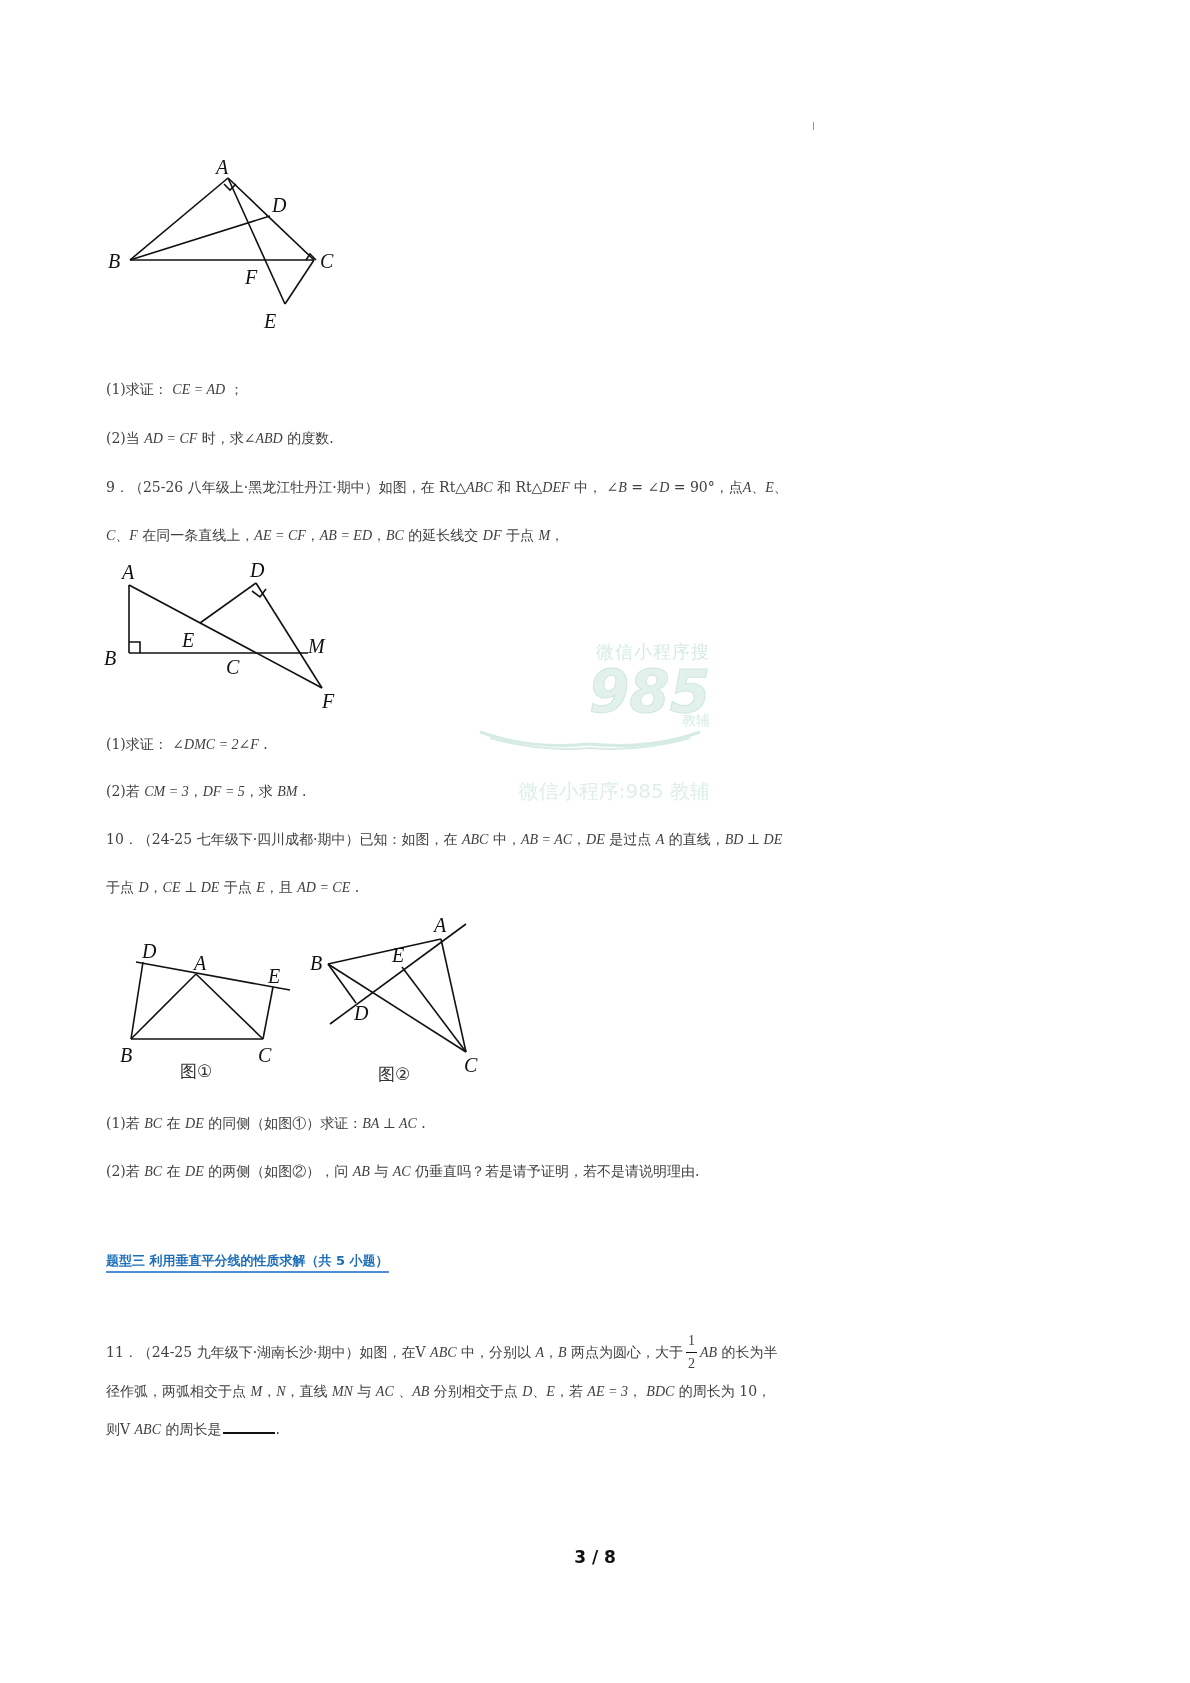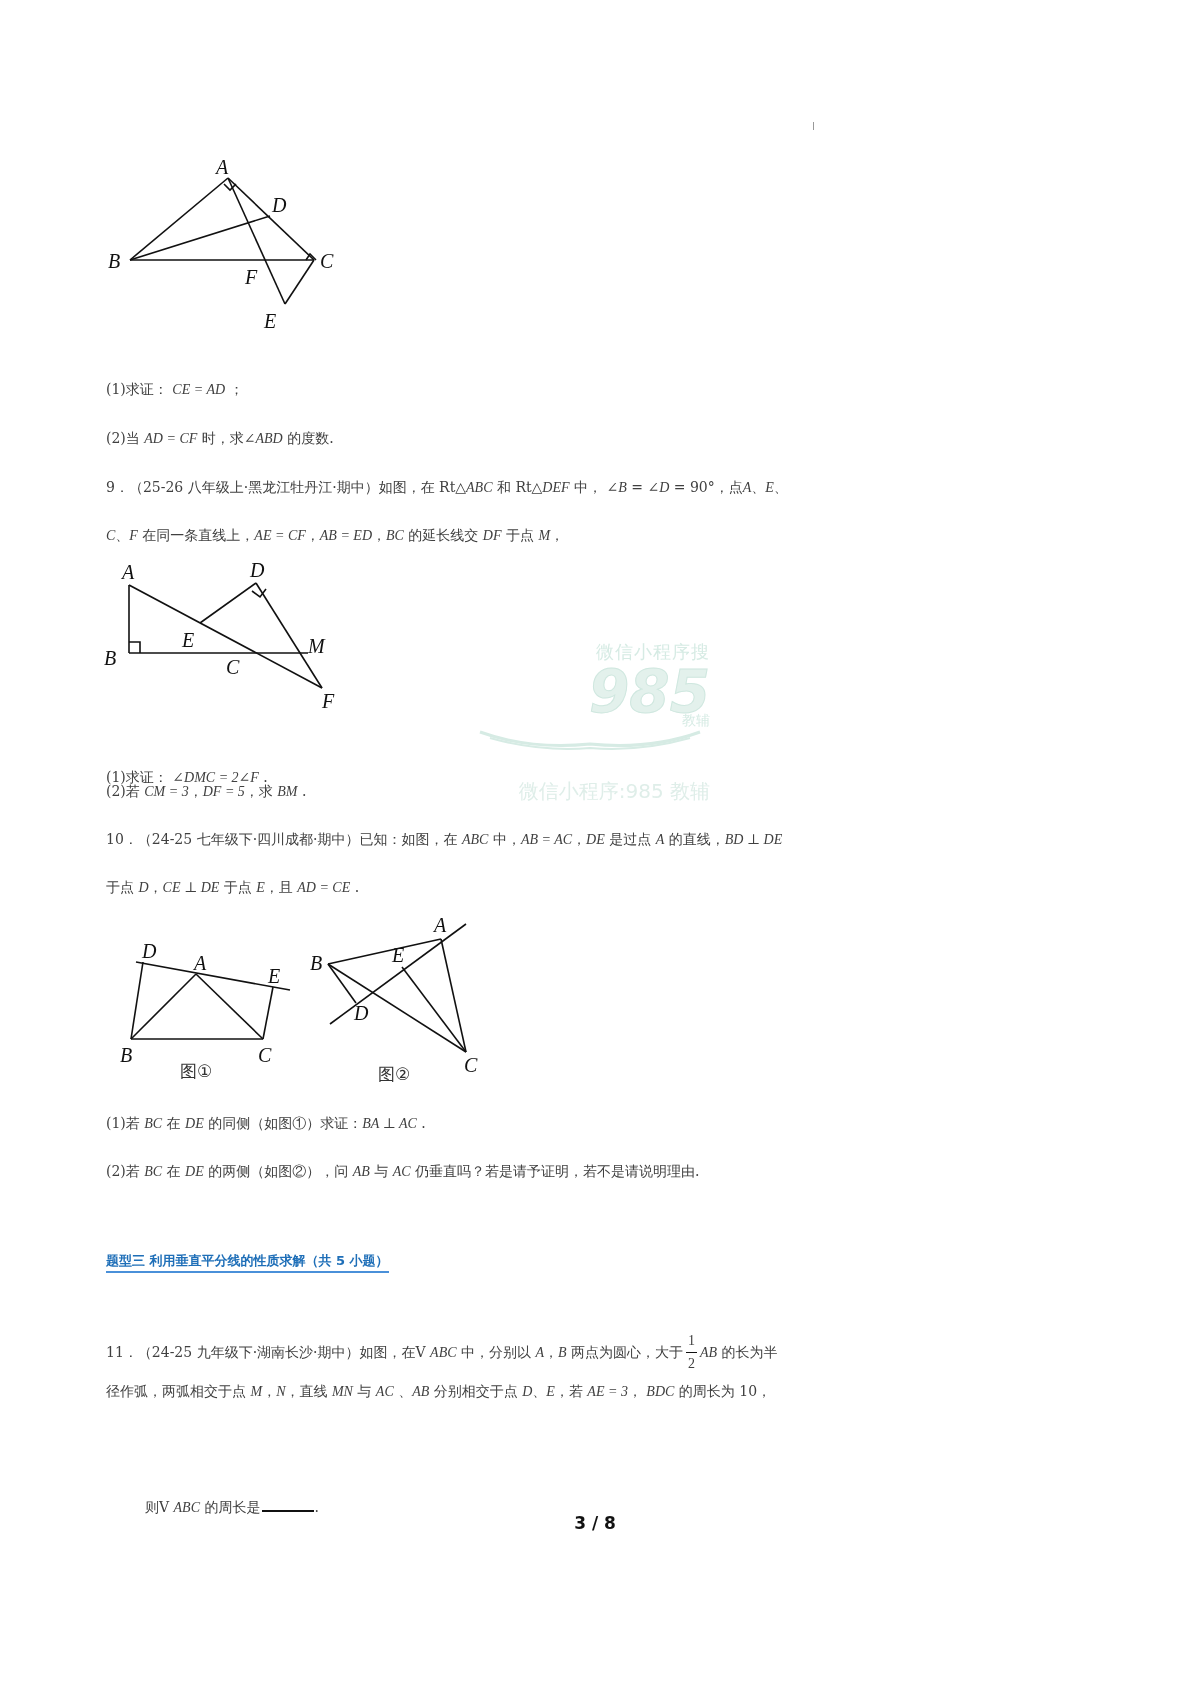--- a/index.html
+++ b/index.html
@@ -10,21 +10,21 @@
   .fig { position: absolute; }
   .fig svg { display: block; overflow: visible; }
   .fig text { font-family: "Liberation Serif", "DejaVu Serif", serif; font-style: italic; font-size: 20px; fill: #111; }
   .fig text.cap { font-style: normal; font-size: 17px; font-family: "DejaVu Sans", sans-serif; fill: #333; }
   .section-heading { position: absolute; left: 106px; top: 1252px; font-family: "DejaVu Sans", "Liberation Sans", sans-serif;
          font-weight: bold; font-size: 13px; color: #1f6fb8; border-bottom: 2px solid #4a90d9; padding-bottom: 1px; white-space: nowrap; }
   .blank { display: inline-block; width: 52px; border-bottom: 2px solid #111; height: 18px; vertical-align: baseline; margin-left: 2px; }
   .frac { display: inline-block; vertical-align: middle; text-align: center; line-height: 22px; margin: 0 3px; font-family: "Liberation Serif", serif; }
   .frac span { display: block; }
   .frac .num { border-bottom: 1.5px solid #111; padding: 0 2px; }
-  .footer { position: absolute; top: 1513px; left: 0; width: 1190px; text-align: center; font-family: "DejaVu Sans", sans-serif; font-weight: bold; font-size: 17px; color: #111; }
+  .footer { position: absolute; top: 1547px; left: 0; width: 1190px; text-align: center; font-family: "DejaVu Sans", sans-serif; font-weight: bold; font-size: 17px; color: #111; }
   .watermark { position: absolute; left: 470px; top: 640px; width: 240px; text-align: right; color: #d6ebe4; pointer-events: none; }
   .watermark .wm1 { font-family: "DejaVu Sans", sans-serif; font-size: 18px; letter-spacing: 1px; }
   .watermark .wm2 { font-family: "DejaVu Sans", sans-serif; font-style: italic; font-weight: bold; font-size: 58px; line-height: 56px; color: #e3f1ec; -webkit-text-stroke: 1px #cfe7df; }
   .watermark .wm3 { font-family: "DejaVu Sans", sans-serif; font-size: 14px; margin-top: -8px; }
   .watermark .wm4 { font-family: "DejaVu Sans", sans-serif; font-size: 20px; margin-top: 28px; color: #dfeee9; }
   .tick { position: absolute; left: 813px; top: 122px; width: 1px; height: 8px; background: #999; }
 </style>
 </head>
 <body>
 
@@ -95,21 +95,21 @@
     <text x="22" y="14">A</text>
     <text x="150" y="12">D</text>
     <text x="82" y="82">E</text>
     <text x="4" y="100">B</text>
     <text x="208" y="88">M</text>
     <text x="126" y="109">C</text>
     <text x="222" y="143">F</text>
   </svg>
 </div>
 
-<div class="line" style="top:764px;">
+<div class="line" style="top:731px;">
   <span>(1)求证：</span>
   <span class="m">∠DMC = 2∠F</span><span> .</span>
 </div>
 <div class="line" style="top:778px;">
   <span>(2)若 </span><span class="m">CM = 3</span><span>，</span><span class="m">DF = 5</span><span>，求 </span><span class="m">BM</span><span> .</span>
 </div>
 
 <div class="line" style="top:826px;">
   <span>10．</span><span>（24-25 七年级下·四川成都·期中）</span><span>已知：如图，在 </span><span class="m">ABC</span><span> 中，</span><span class="m">AB = AC</span><span>，</span><span class="m">DE</span><span> 是过点 </span><span class="m">A</span><span> 的直线，</span><span class="m">BD ⊥ DE</span>
 </div>
@@ -163,17 +163,17 @@
 </div>
 
 <div class="section-heading">题型三  利用垂直平分线的性质求解（共 5 小题）</div>
 
 <div class="line" style="top:1310px;margin-top:20px;">
   <span>11．</span><span>（24-25 九年级下·湖南长沙·期中）</span><span>如图，在V </span><span class="m">ABC</span><span> 中，分别以 </span><span class="m">A</span><span>，</span><span class="m">B</span><span> 两点为圆心，大于</span><span class="frac"><span class="num">1</span><span class="den">2</span></span><span class="m">AB</span><span> 的长为半</span>
 </div>
 <div class="line" style="top:1366px;margin-top:12px;">
   <span>径作弧，两弧相交于点 </span><span class="m">M</span><span>，</span><span class="m">N</span><span>，直线 </span><span class="m">MN</span><span> 与 </span><span class="m">AC</span><span> 、</span><span class="m">AB</span><span> 分别相交于点 </span><span class="m">D</span><span>、</span><span class="m">E</span><span>，若 </span><span class="m">AE = 3</span><span>，  </span><span class="m">BDC</span><span> 的周长为 10，</span>
 </div>
-<div class="line" style="top:1492px;margin-left:39px;">
+<div class="line" style="top:1414px;">
   <span>则V </span><span class="m">ABC</span><span> 的周长是</span><span class="blank"></span><span>.</span>
 </div>
 
 <div class="footer">3 / 8</div>
 
 </body></html>

